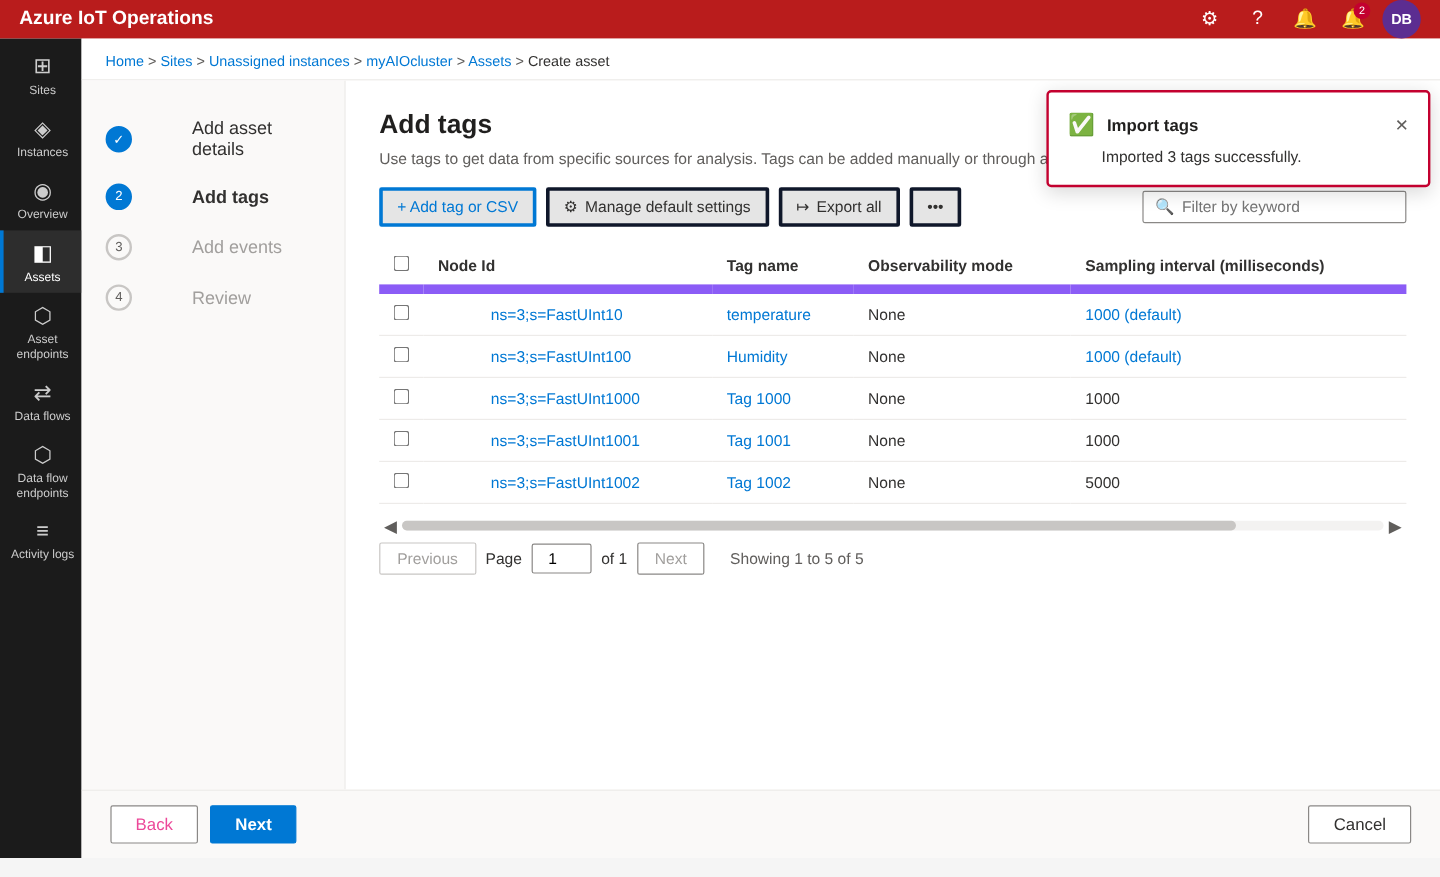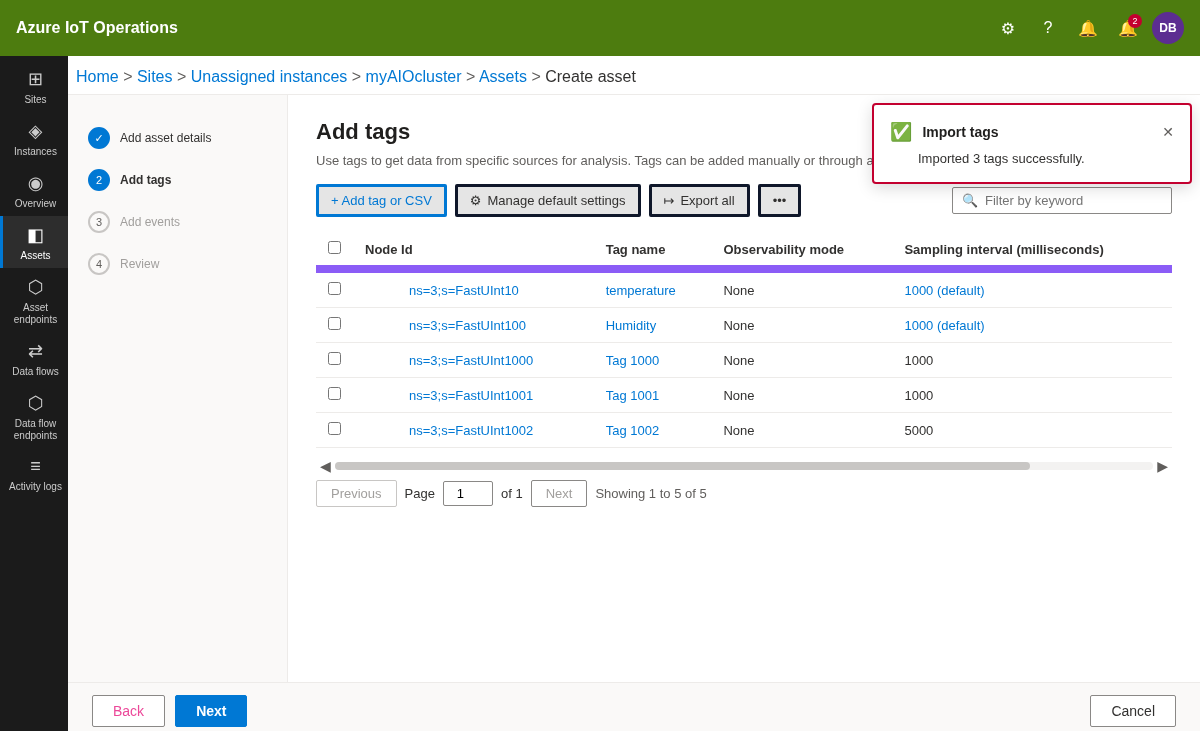--- a/index.html
+++ b/index.html
@@ -1,22 +1,22 @@
 <!DOCTYPE html>
 <html><head>
   <meta charset="utf-8">
   <style>
     * { box-sizing: border-box; margin: 0; padding: 0; }
     body { font-family: 'Segoe UI', Arial, sans-serif; font-size: 13px; background: #f5f5f5; overflow: hidden; height: 731px; width: 1200px; }
 
     
     .topbar {
-      background: #4d7c0f;
+      background: #b91c1c;
       color: white;
-      height: 56px;
+      height: 32px;
       display: flex;
       align-items: center;
       padding: 0 16px;
       position: relative;
       z-index: 100;
     }
     .topbar-title { font-size: 16px; font-weight: 600; color: white; flex: 1; }
     .topbar-icons { display: flex; align-items: center; gap: 8px; }
     .topbar-icon {
       width: 32px; height: 32px;
@@ -55,22 +55,22 @@
     }
     .sidebar-item.active { border-left-color: #0078d4; color: white; background: #2d2d2d; }
     .sidebar-item .si-icon { font-size: 18px; }
     .sidebar-item .si-label { font-size: 10px; text-align: center; line-height: 1.2; }
 
     
     .main { flex: 1; display: flex; flex-direction: column; overflow: hidden; background: #ffffff; }
 
     
     .breadcrumb {
-      padding: 12px 8px 8px;
-      font-size: 16px; color: #0078d4;
+      padding: 12px 20px 8px;
+      font-size: 12px; color: #0078d4;
       background: white;
       border-bottom: 1px solid #edebe9;
     }
     .breadcrumb span { color: #605e5c; }
 
     
     .content-area { display: flex; flex: 1; overflow: hidden; }
 
     
     .wizard-steps {
@@ -84,21 +84,21 @@
       padding: 8px 4px; margin-bottom: 4px;
     }
     .step-circle {
       width: 22px; height: 22px; border-radius: 50%;
       border: 2px solid #c8c6c4;
       display: flex; align-items: center; justify-content: center;
       font-size: 11px; color: #605e5c; flex-shrink: 0;
     }
     .step-circle.completed { background: #0078d4; border-color: #0078d4; color: white; }
     .step-circle.active { background: #0078d4; border-color: #0078d4; color: white; }
-    .step-label { font-size: 12px; color: #323130; }
+    .step-label { font-size: 15px; color: #323130; margin-left: 40px; }
     .step-label.active { font-weight: 600; }
     .step-label.dim { color: #a19f9d; }
 
     
     .main-panel { flex: 1; padding: 24px 28px; overflow-y: auto; position: relative; }
 
     .page-title { font-size: 22px; font-weight: 600; color: #201f1e; margin-bottom: 8px; }
     .page-desc { font-size: 13px; color: #605e5c; margin-bottom: 16px; }
 
     
@@ -145,21 +145,21 @@
     }
     .page-btn:disabled { color: #a19f9d; border-color: #c8c6c4; cursor: not-allowed; }
     .page-btn.next-btn { border-color: #8a8886; color: #a19f9d; }
     .page-input-wrap { display: flex; align-items: center; gap: 2px; }
     .page-input {
       width: 50px; text-align: center;
       border: 1px solid #8a8886; padding: 4px 6px;
       font-size: 13px; border-radius: 2px;
     }
     .page-of { font-size: 13px; color: #323130; }
-    .showing-text { font-size: 13px; color: #605e5c; margin-left: 0; }
+    .showing-text { font-size: 13px; color: #605e5c; margin-left: 13px; }
 
     
     .bottom-bar {
       background: #faf9f8; border-top: 1px solid #edebe9;
       padding: 12px 24px; display: flex; align-items: center; gap: 10px;
     }
     .btn-back {
       padding: 7px 20px; border: 1px solid #8a8886;
       background: white; color: #ec4899; cursor: pointer;
       font-size: 14px; border-radius: 2px;

